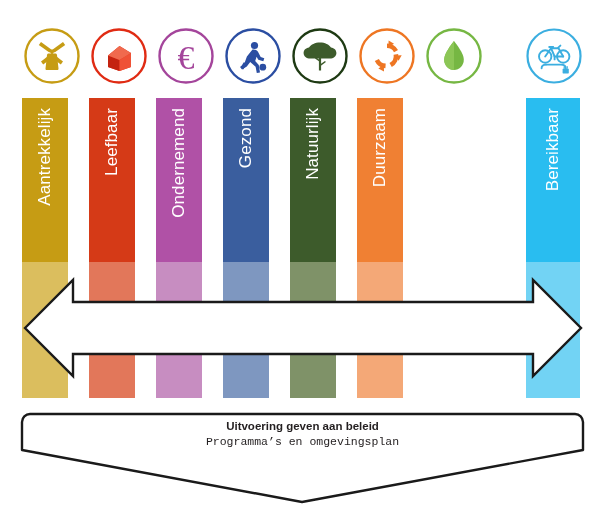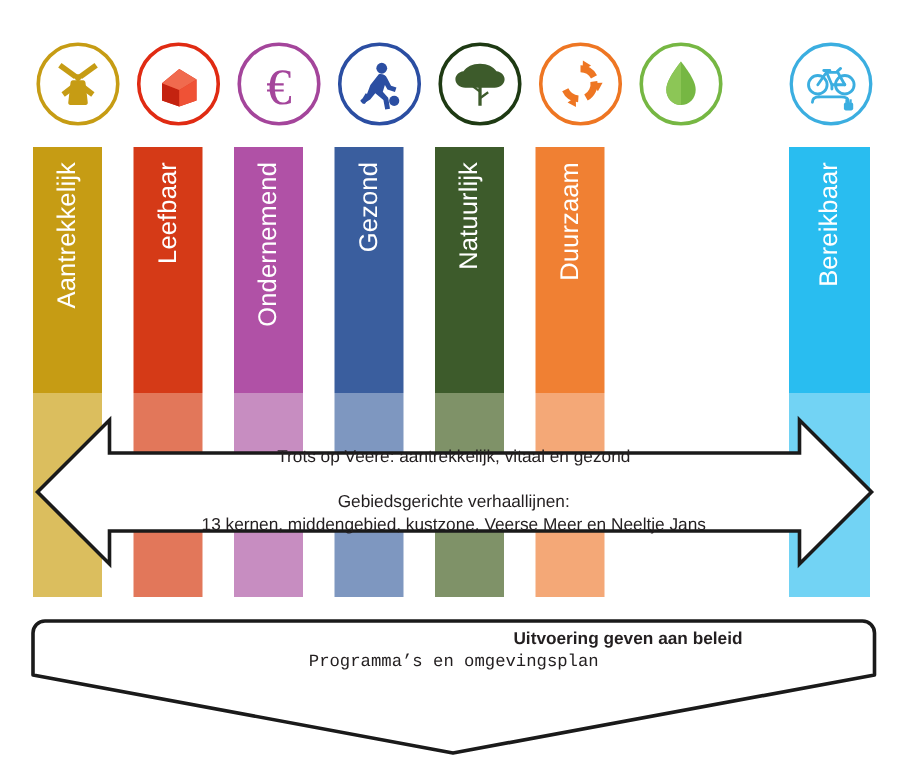--- a/index.html
+++ b/index.html
@@ -50,21 +50,21 @@
   .arrow-line1{font-size:11.5px;margin-bottom:17px;}
   .arrow-line2{font-size:11.5px;line-height:15px;}
 
   
   .banner-wrap{position:absolute;left:0;top:404px;width:605px;height:104px;}
   .banner-wrap svg{display:block;}
   .banner-text{
     position:absolute;left:110px;top:420px;width:385px;
     text-align:center;color:#231f20;
   }
-  .banner-title{font-size:11.5px;font-weight:bold;margin-bottom:3px;text-align:right;}
+  .banner-title{font-size:11.5px;font-weight:bold;margin-bottom:3px;}
   .banner-sub{font-size:11.5px;font-family:Liberation Mono, monospace;}
 </style>
 </head>
 <body>
 
 <div id="stage">
 
   <div class="icon-row">
 
     <div class="icon-circle" style="left:22px;">
@@ -197,27 +197,20 @@
       <div class="bar-label" style="width:300px;height:54px;line-height:54px;margin-top:300px;">Bereikbaar</div>
     </div>
 
   </div>
 
   <div class="arrow-wrap">
     <svg width="605" height="132" viewBox="0 0 605 132">
       <polygon points="25,66 73,18 73,40 533,40 533,18 581,66 533,114 533,92 73,92 73,114" fill="#ffffff" stroke="#1a1a1a" stroke-width="2.4" stroke-linejoin="miter"></polygon>
     </svg>
   </div>
-  <div class="arrow-text">
-    <div class="arrow-line1">Trots op Veere: aantrekkelijk, vitaal en gezond</div>
-    <div class="arrow-line2">
-      <div>Gebiedsgerichte verhaallijnen:</div>
-      <div>13 kernen, middengebied, kustzone, Veerse Meer en Neeltje Jans</div>
-    </div>
-  </div>
 
   <div class="banner-wrap">
     <svg width="605" height="104" viewBox="0 0 605 104">
       <path d="M30 10 h545 a8 8 0 0 1 8 8 v28 L302 98 L22 46 V18 a8 8 0 0 1 8 -8 z" fill="#ffffff" stroke="#1a1a1a" stroke-width="2.4" stroke-linejoin="round"></path>
     </svg>
   </div>
   <div class="banner-text">
     <div class="banner-title">Uitvoering geven aan beleid</div>
     <div class="banner-sub">Programma’s en omgevingsplan</div>
   </div>

